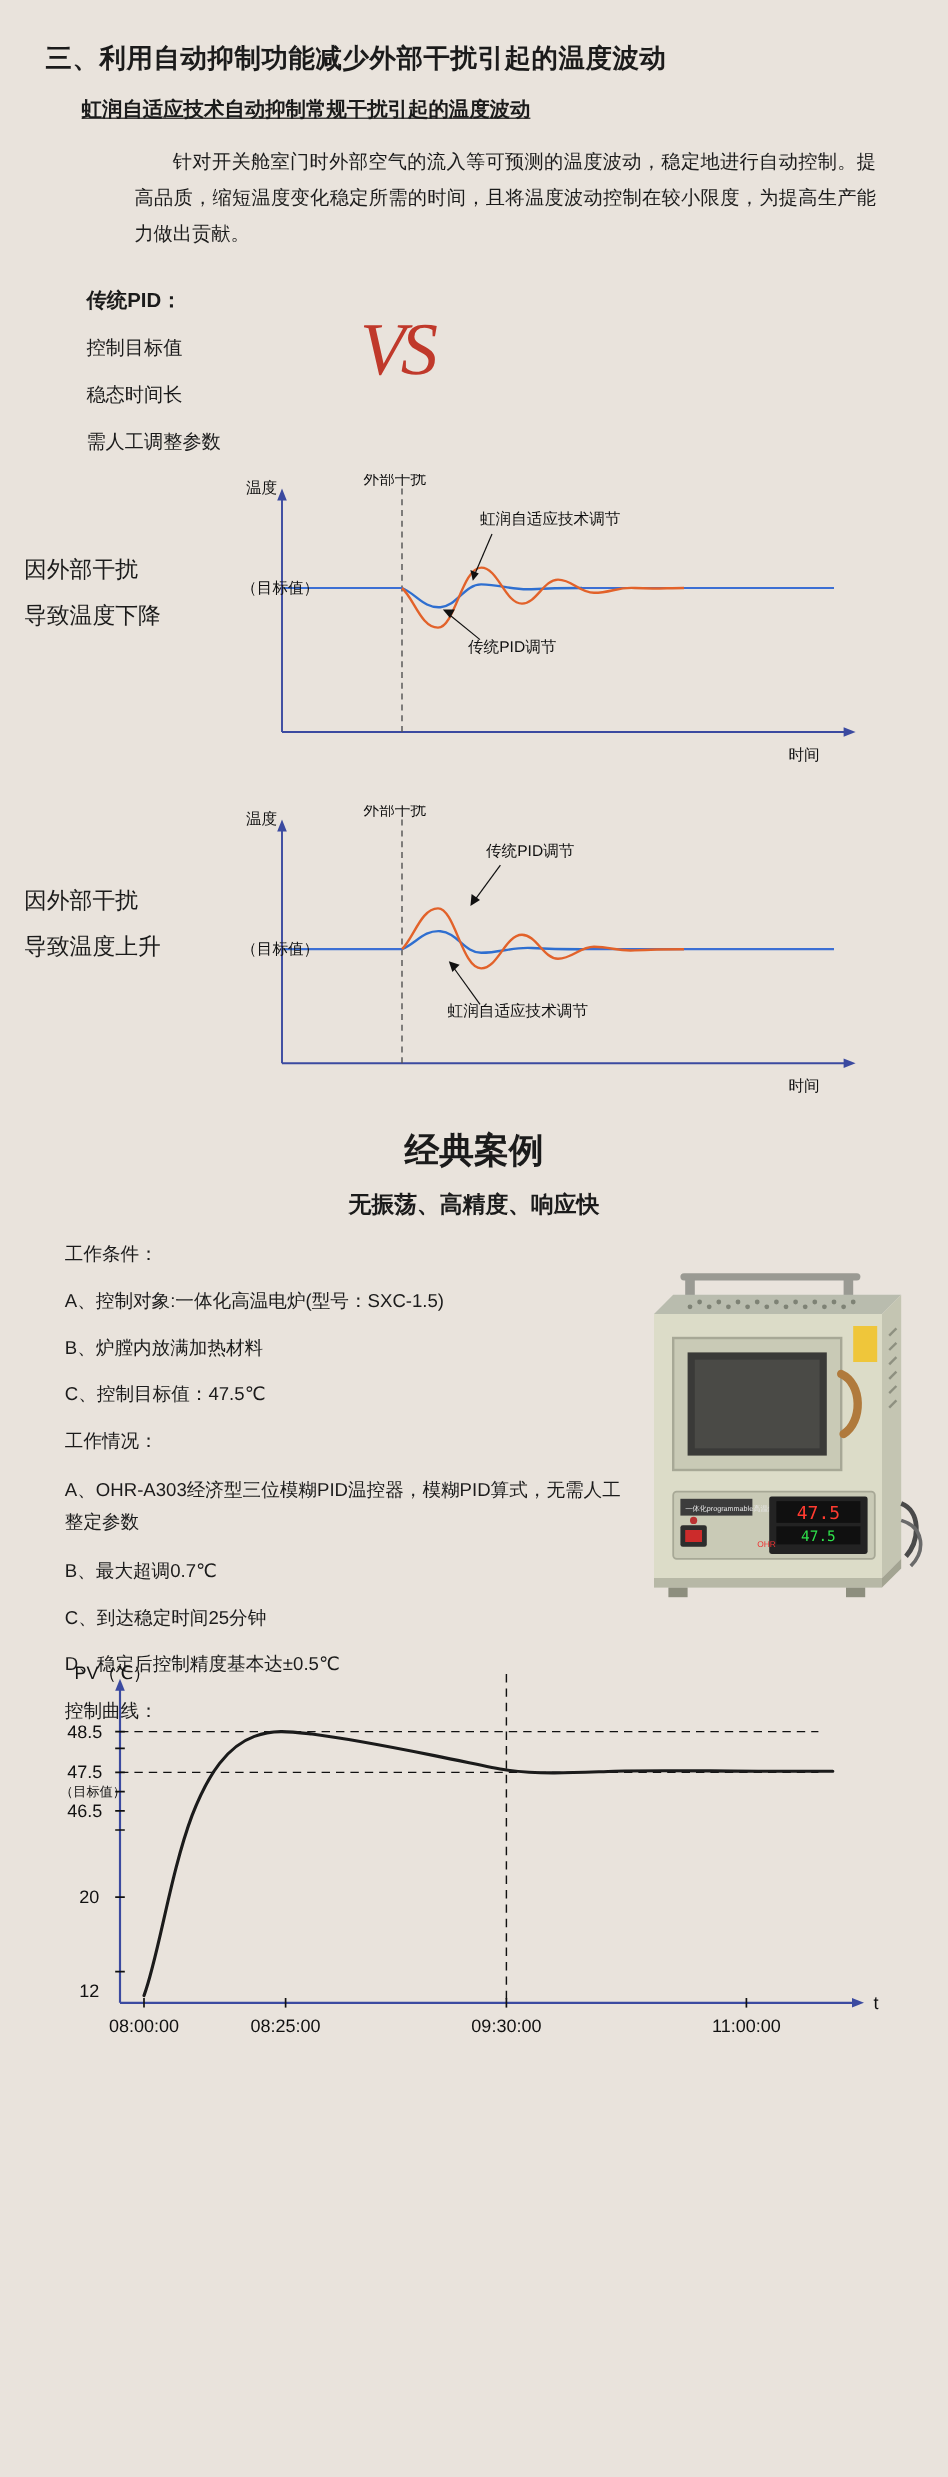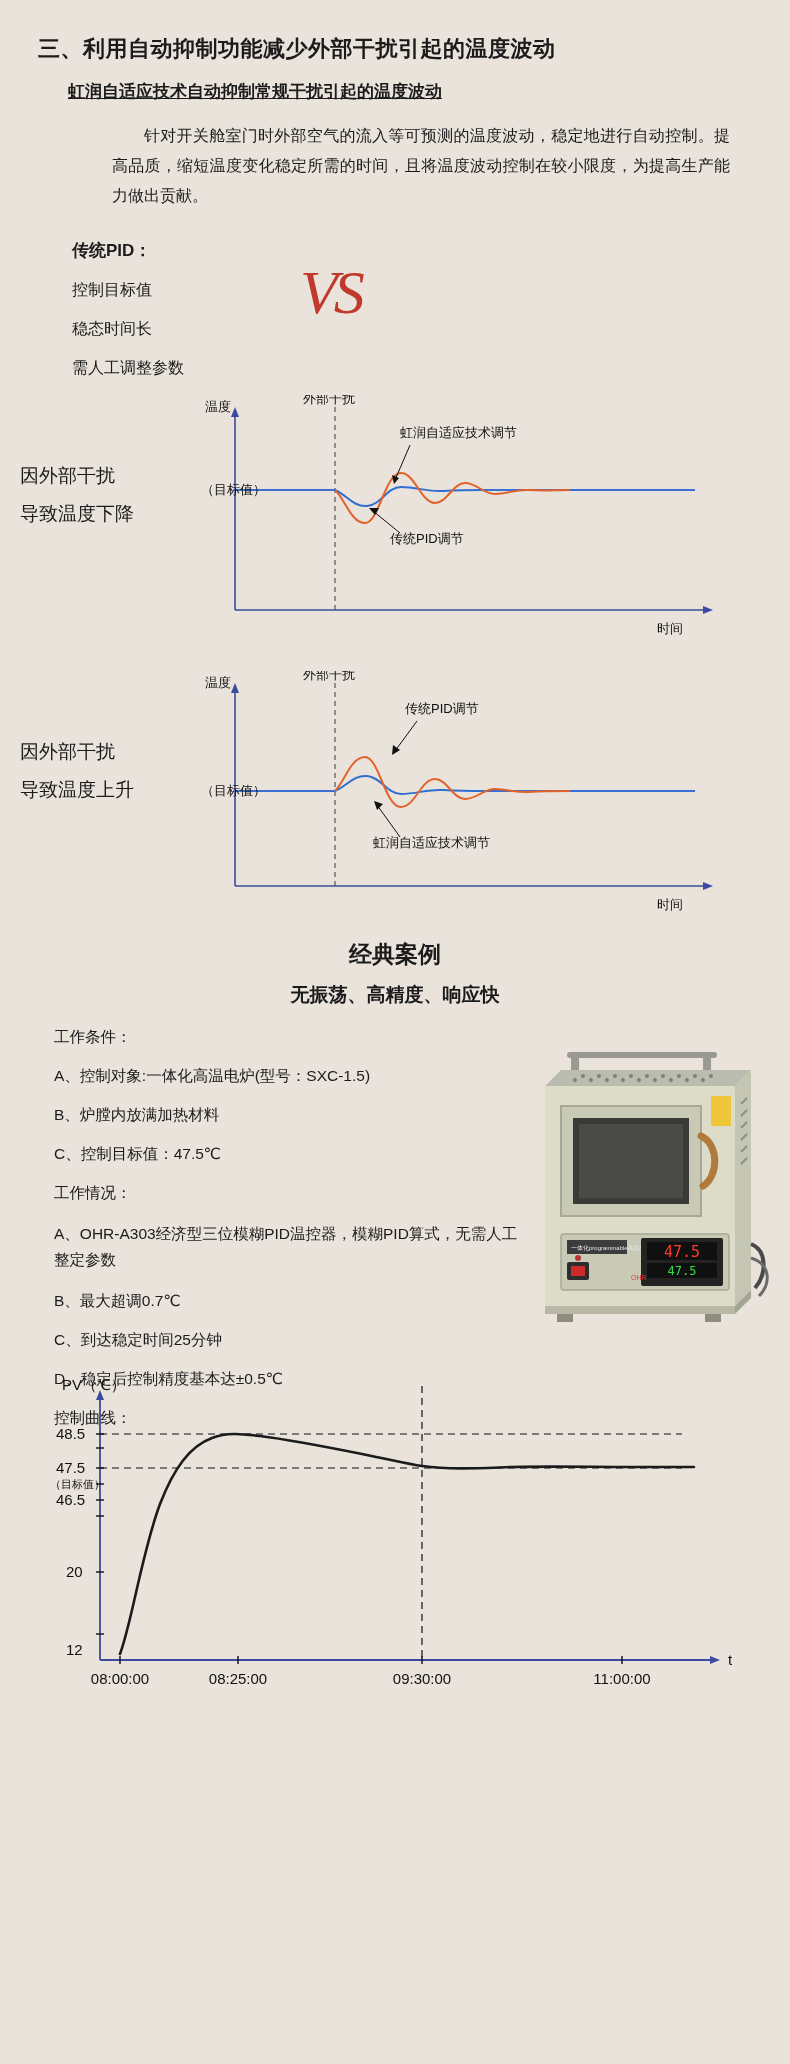--- a/index.html
+++ b/index.html
@@ -81,21 +81,21 @@
     top: 62px;
     font-size: 19px;
     line-height: 38px;
     font-weight: 500;
   }
   .chart-svg { position: absolute; left: 195px; top: 0; }
 
   
   .case-title {
     text-align: center;
-    font-size: 23px;
+    font-size: 29px;
     font-weight: bold;
     margin-top: 18px;
   }
   .case-sub {
     text-align: center;
     font-size: 19px;
     font-weight: bold;
     margin-top: 12px;
   }
   .case-body {

